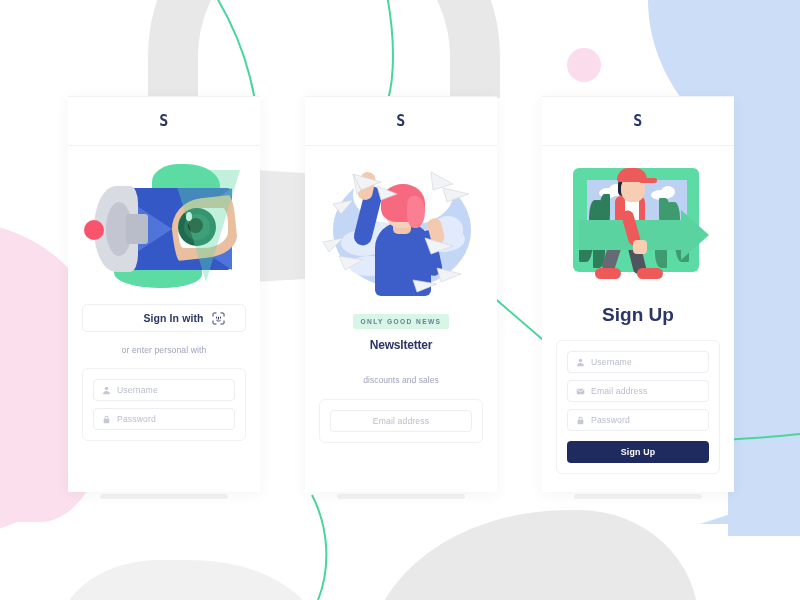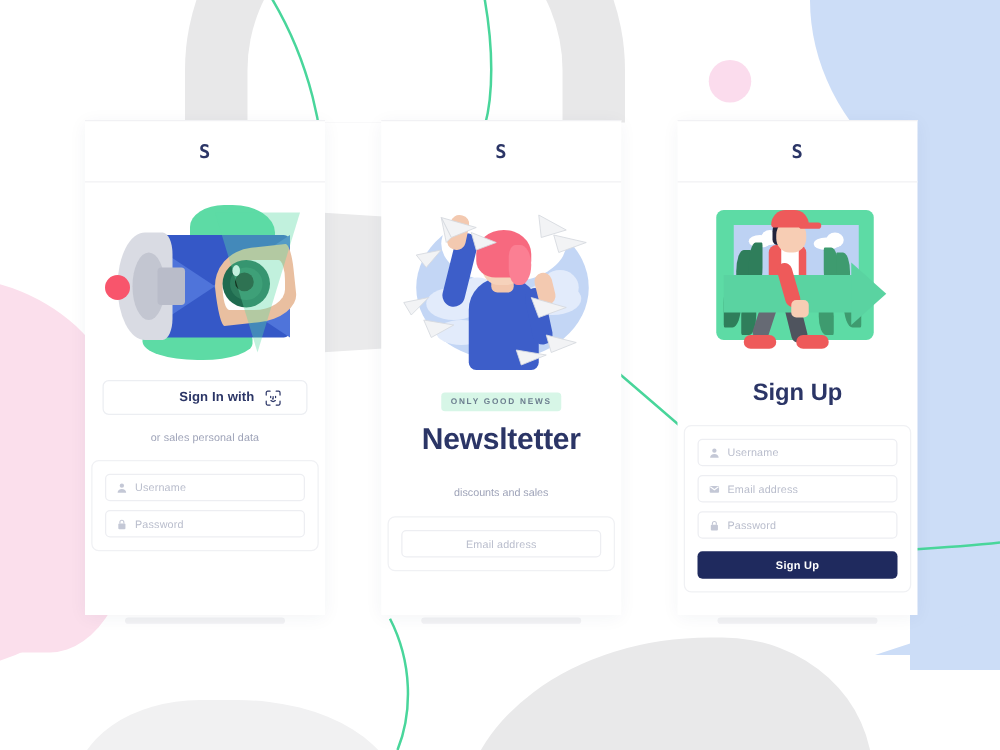--- a/index.html
+++ b/index.html
@@ -222,21 +222,21 @@
     display:flex; align-items:center; justify-content:center; gap:8px;
     cursor: pointer;
   }
   .faceid-label { font-size: 10.5px; font-weight: 700; color:#2b3566; letter-spacing:0.1px;margin-left:40px; }
 
   .hint {
     margin-top: 13px; font-size: 8.6px; color:#9ea3b8; letter-spacing: 0.1px;
   }
 
   .form-box {
-    margin-top: 13px; width: 182px;
+    margin-top: 13px; width: 164px;
     border: 1px solid #f0f1f4; border-radius: 6px;
     padding: 10px 10px; display:flex; flex-direction:column; gap: 7px;
     background:#fff;
   }
   .field {
     height: 22px; border:1px solid #edeef2; border-radius:4px;
     display:flex; align-items:center; gap:6px; padding: 0 8px; background:#fff;
     cursor: text;
   }
   .field-ph { font-size: 8.6px; color:#b9bdcc; letter-spacing:0.15px; }
@@ -247,21 +247,21 @@
     font-size: 8.8px; font-weight:600; letter-spacing:0.2px; cursor:pointer;
     border: none;
   }
 
   .badge {
     margin-top: 18px; background:#d7f6e7; color:#6b7d8e;
     font-size: 6.6px; font-weight:700; letter-spacing: 1.4px;
     padding: 4px 8px; border-radius: 3px;
   }
   .news-title {
-    margin-top: 9px; font-size: 24px; font-weight: 700; color:#2b3566; letter-spacing:-0.2px;text-align:right;
+    margin-top: 9px; font-size: 12px; font-weight: 700; color:#2b3566; letter-spacing:-0.2px;text-align:right;
   }
   .news-sub { margin-top: 23px; font-size: 8.6px; color:#9ea3b8; }
 
   .signup-title {
     margin-top: 18px; font-size: 19px; font-weight: 700; color:#2b3566;
   }
 
   svg { display:block; }
 </style>
 </head>
@@ -328,21 +328,21 @@
             <path d="M11 1.2h2.4a1.4 1.4 0 0 1 1.4 1.4V5"></path>
             <path d="M14.8 11v2.4a1.4 1.4 0 0 1-1.4 1.4H11"></path>
             <path d="M5 14.8H2.6a1.4 1.4 0 0 1-1.4-1.4V11"></path>
             <path d="M5.6 6.2v1.2M10.4 6.2v1.2"></path>
             <path d="M8 6.4v2.4h-.7"></path>
             <path d="M5.8 10.4c1.3 1.1 3.1 1.1 4.4 0"></path>
           </svg>
         </span>
       </div>
 
-      <div class="hint">or sales personal data</div>
+      <div class="hint">or enter personal with</div>
 
       <div class="form-box">
         <div class="field">
           <span>
             <svg width="9" height="9" viewBox="0 0 12 12" fill="#c4c8d6">
               <circle cx="6" cy="3.4" r="2.3"></circle>
               <path d="M1.4 11c0-2.5 2-4.2 4.6-4.2S10.6 8.5 10.6 11z"></path>
             </svg>
           </span>
           <span class="field-ph">Username</span>

